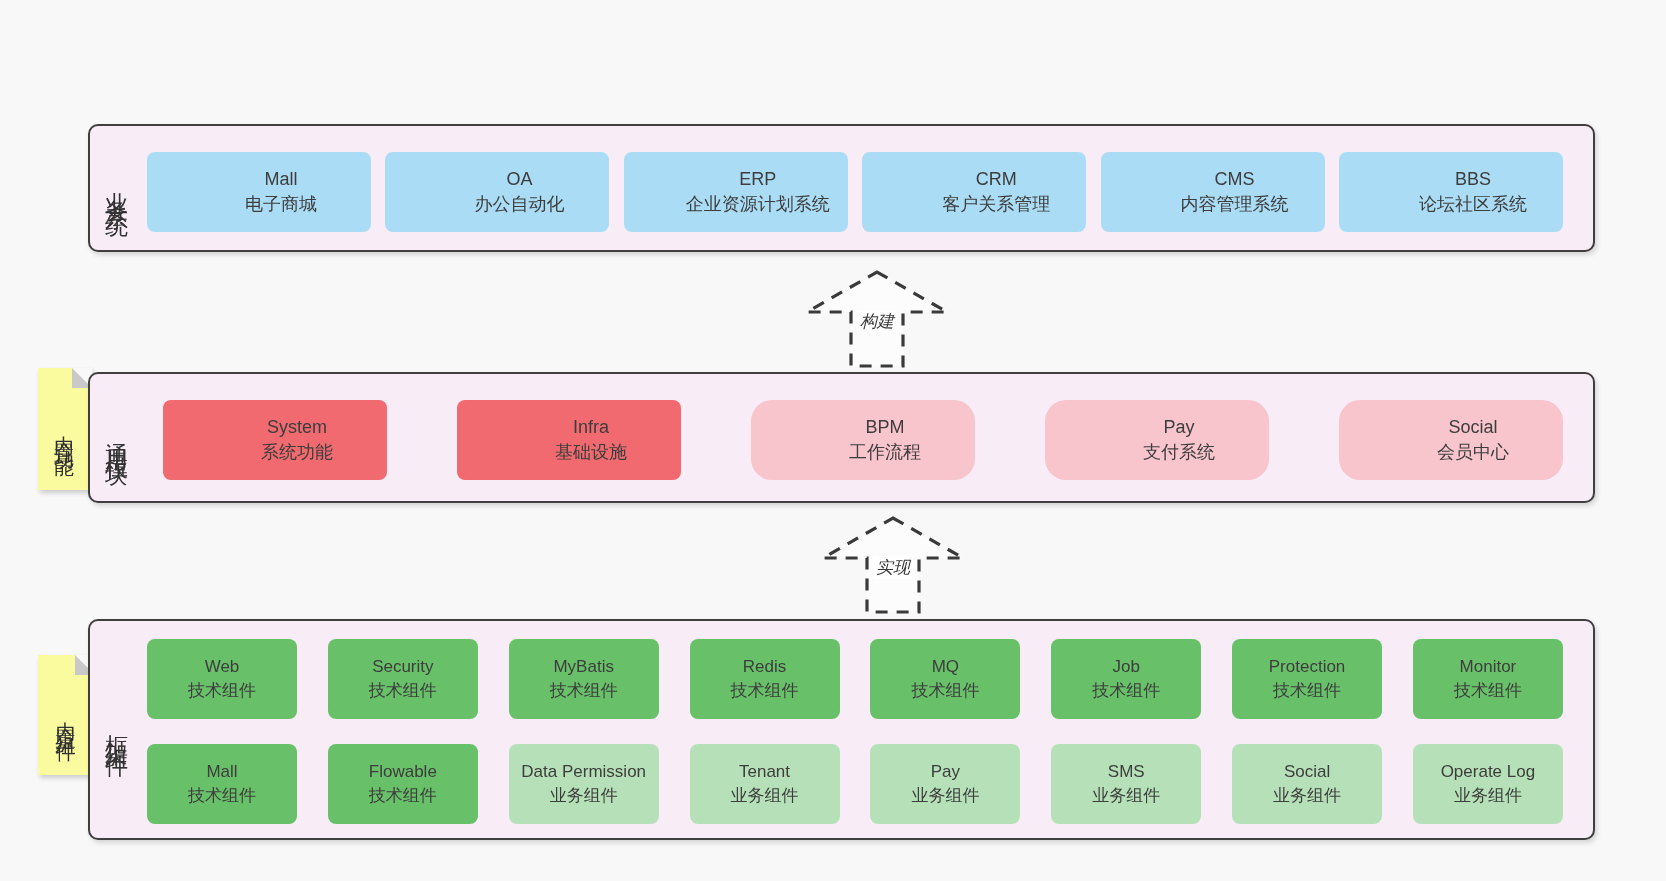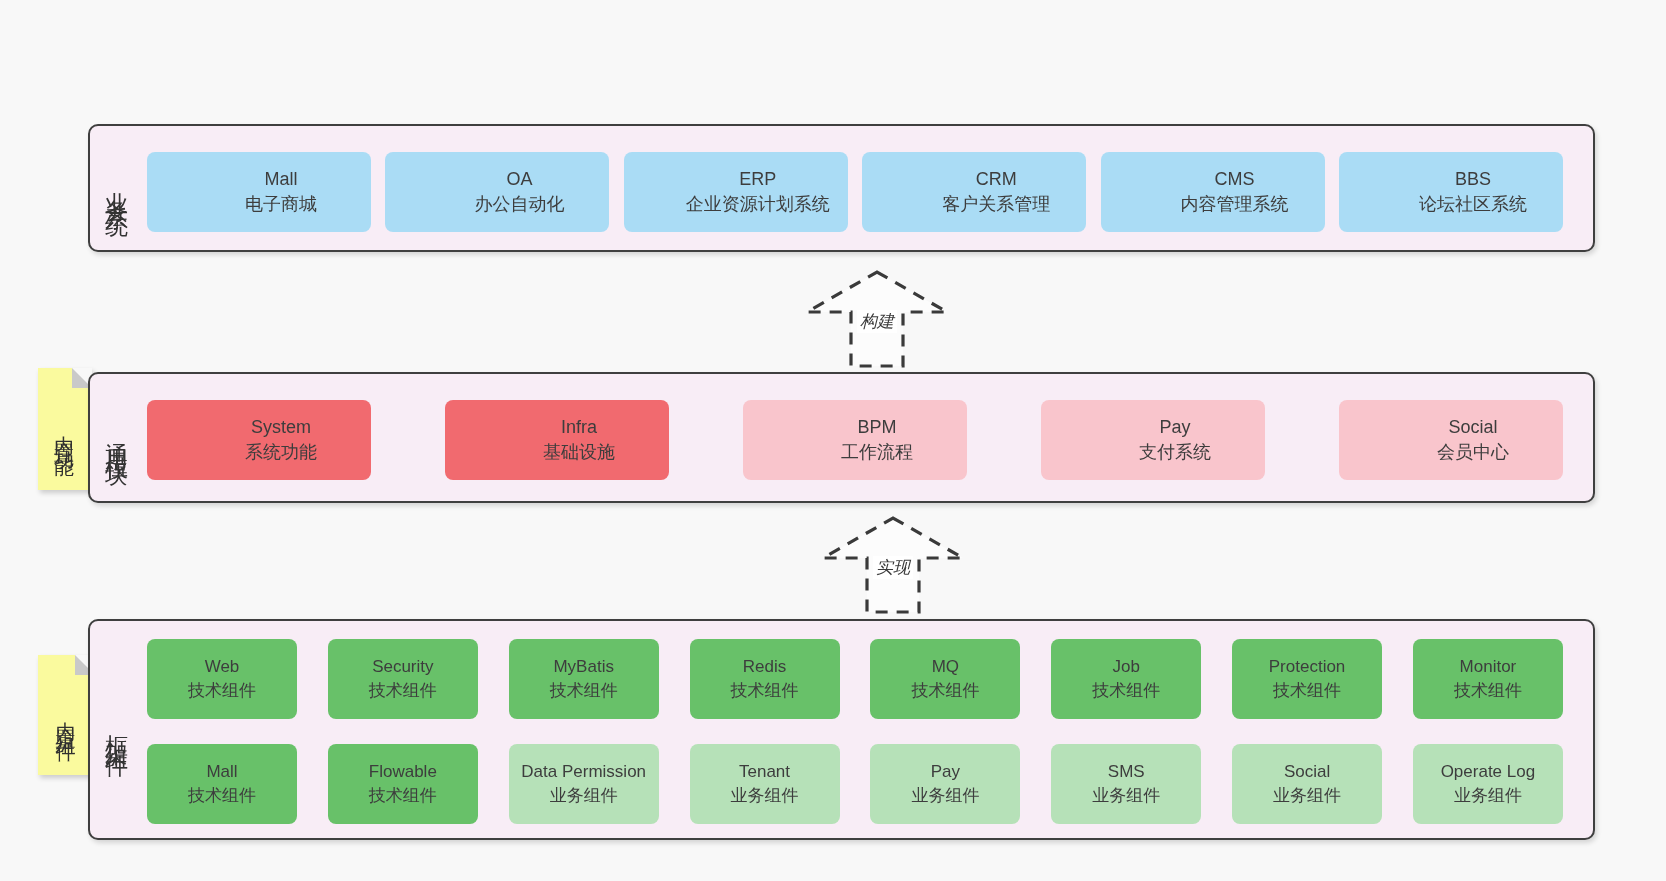--- a/index.html
+++ b/index.html
@@ -32,33 +32,33 @@
   .panel-label{
     position:absolute;left:12px;top:50%;transform:translateY(-50%);
     writing-mode:vertical-rl;text-orientation:upright;
     font-size:23px;letter-spacing:7px;color:#333;white-space:nowrap;
   }
   .rows{
     position:absolute;left:57px;right:30px;
     display:flex;flex-direction:column;gap:25px;
   }
   #panel-business .rows{top:26px;}
-  #panel-modules .rows{top:26px;}
+  #panel-modules .rows{top:26px;margin-left:16px;}
   #panel-components .rows{top:18px;}
   .row{display:flex;justify-content:space-between;}
   .box{
     height:80px;border-radius:8px;
     display:flex;flex-direction:column;align-items:center;justify-content:center;
     text-align:center;font-size:18px;line-height:25px;color:#3d3d3d;
   }
   #panel-business .box,#panel-modules .box{width:224px;padding-left:44px;}
   #panel-components .box{width:150px;font-size:17px;line-height:24px;}
   .box.blue{background:var(--blue);}
   .box.red{background:var(--red);}
-  .box.pink{background:var(--pink);}
+  .box.pink{background:var(--pink);border-radius:21px;}
   .box.green{background:var(--green);}
   .box.lightgreen{background:var(--lightgreen);text-align:center;}
   .note{
     position:absolute;background:var(--note_yellow);
     box-shadow:2px 3px 5px rgba(0,0,0,0.18);
     display:flex;align-items:center;justify-content:center;
   }
   #note-modules{left:38px;top:368px;width:54px;height:122px;}
   #note-components{left:38px;top:655px;width:57px;height:120px;}
   .note::after{

